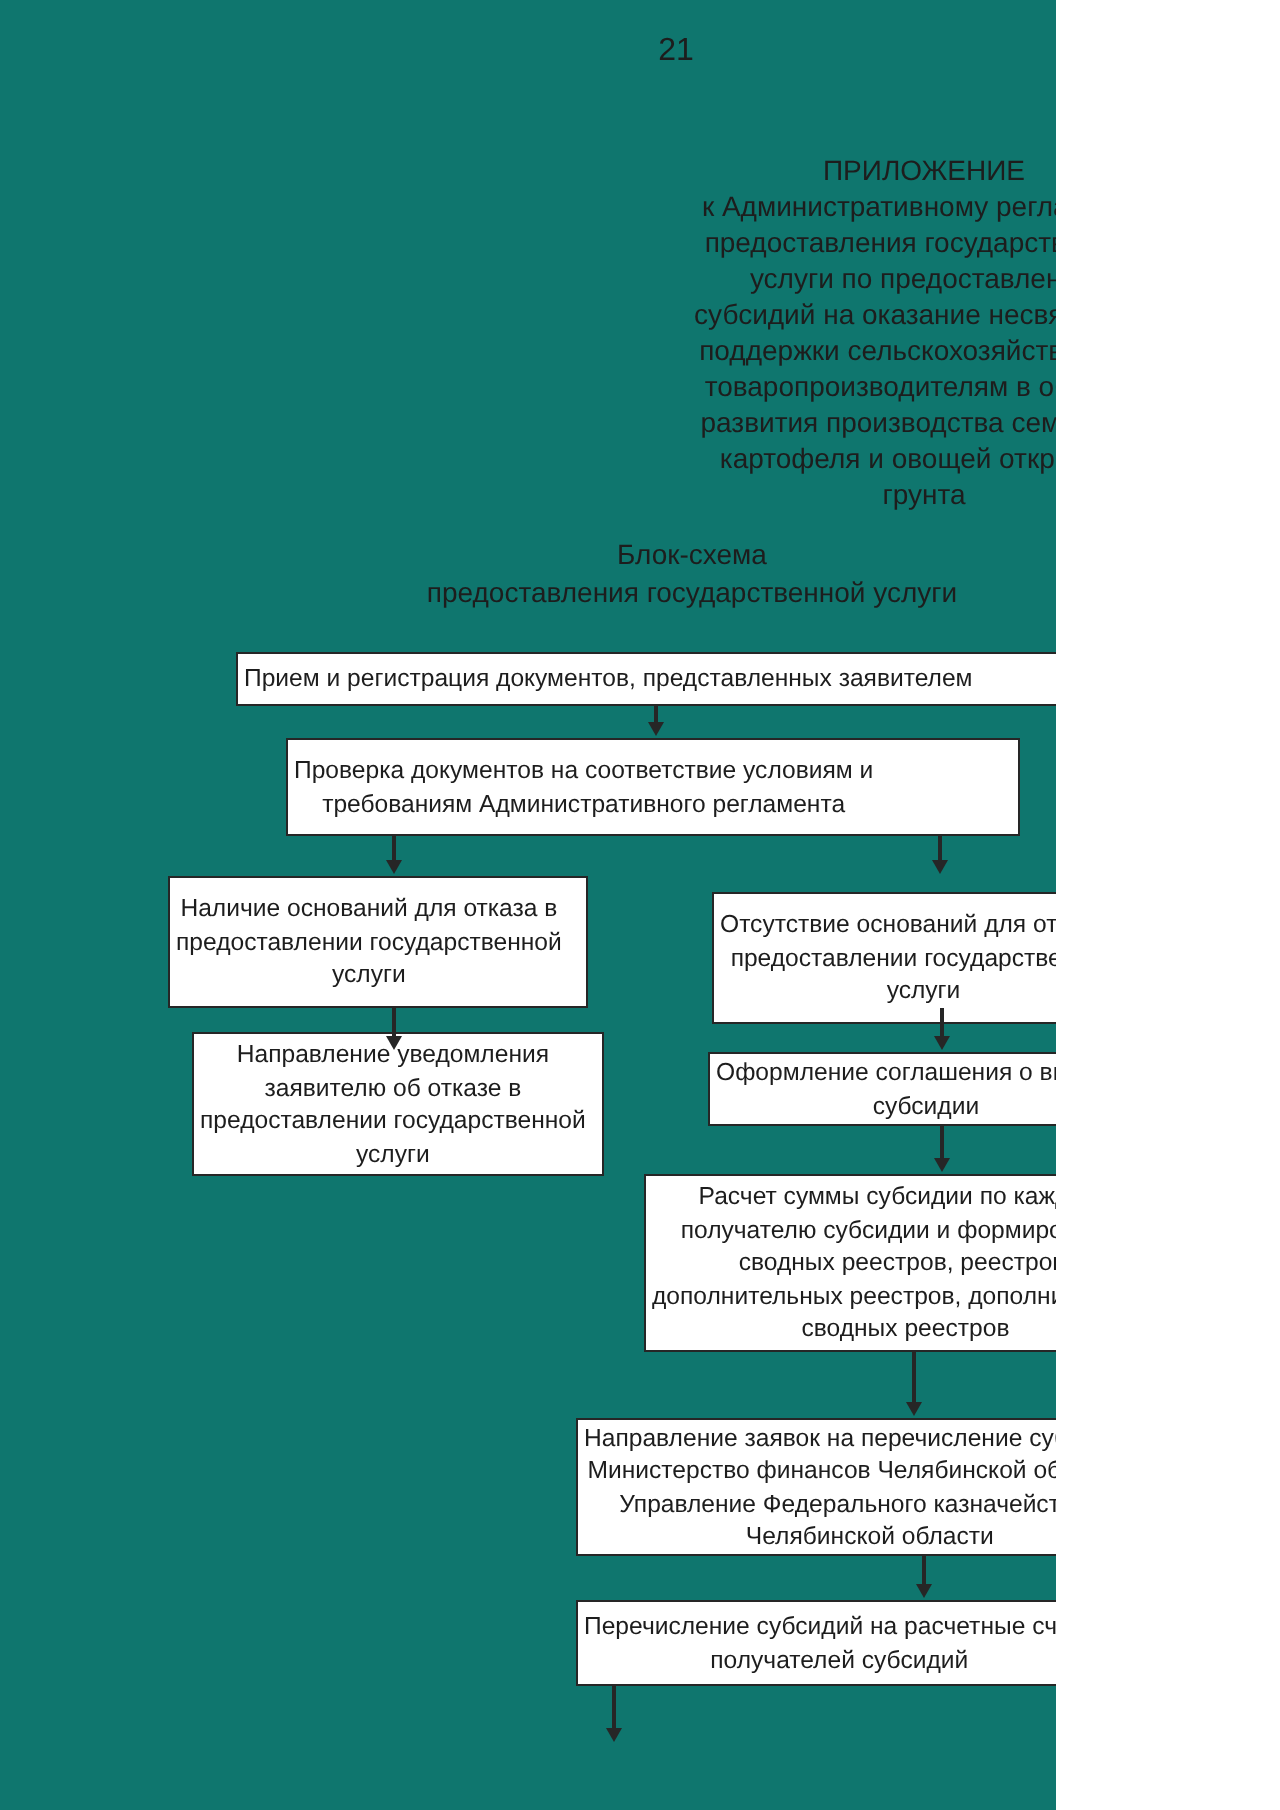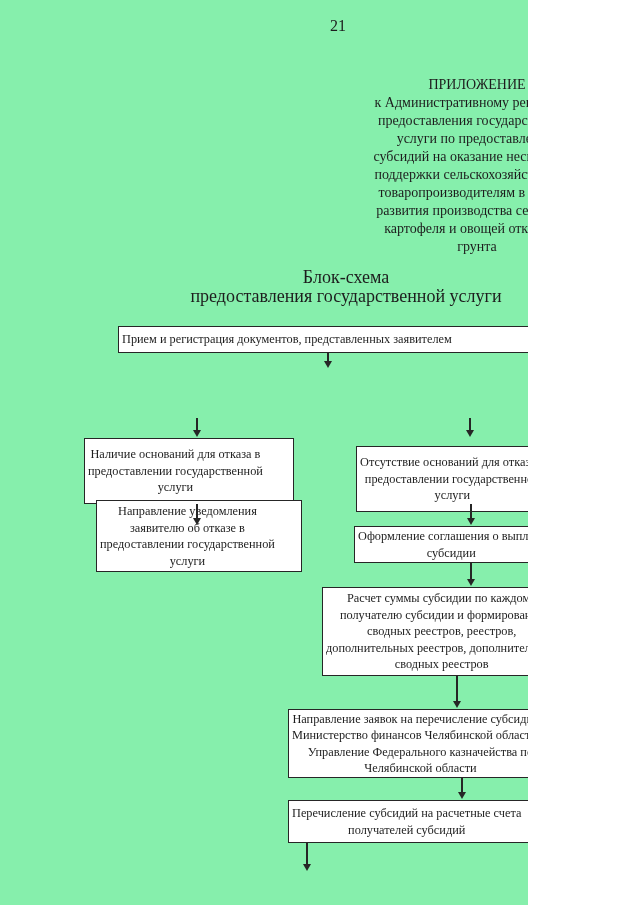--- a/index.html
+++ b/index.html
@@ -4,51 +4,51 @@
 <style>
   html, body {
     margin: 0;
     padding: 0;
     background: #ffffff;
   }
   .page {
     position: relative;
     width: 528px;
     height: 905px;
-    background: #86efac;
-    font-family: Liberation Serif, serif;
+    background: #0f766e;
+    font-family: Liberation Sans, sans-serif;
     color: #1d1d1d;
     overflow: hidden;
   }
   .page-number {
     position: absolute;
     left: 318px;
     top: 17px;
     width: 40px;
     text-align: center;
     font-size: 16px;
   }
   .appendix {
     position: absolute;
-    left: 329px;
+    left: 314px;
     top: 76px;
     width: 296px;
     text-align: center;
     font-size: 14px;
     line-height: 18px;
   }
   .appendix-title { white-space: pre-line; }
   .appendix-body  { white-space: pre-line; }
   .chart-title {
     position: absolute;
     left: 146px;
     top: 268px;
     width: 400px;
     text-align: center;
-    font-size: 18px;
+    font-size: 14px;
     line-height: 19px;
     white-space: pre-line;
   }
   .fbox {
     position: absolute;
     border: 1.5px solid #262626;
     background: #ffffff;
     display: flex;
     align-items: center;
     justify-content: flex-start;
@@ -104,34 +104,38 @@
 грунта</div>
   </div>
 
   <div class="chart-title">Блок-схема
 предоставления государственной услуги</div>
 
   <div class="fbox" style="left:118px; top:326px; width:424px; height:27px;">
     <div class="fbox-text">Прием и регистрация документов, представленных заявителем</div>
   </div>
 
+  <div class="fbox" style="left:143px; top:369px; width:367px; height:49px;">
+    <div class="fbox-text">Проверка документов на соответствие условиям и
+требованиям Административного регламента</div>
+  </div>
 
   <div class="fbox" style="left:84px; top:438px; width:210px; height:66px;">
     <div class="fbox-text">Наличие оснований для отказа в
 предоставлении государственной
 услуги</div>
   </div>
 
   <div class="fbox" style="left:356px; top:446px; width:230px; height:66px;">
     <div class="fbox-text">Отсутствие оснований для отказа в
 предоставлении государственной
 услуги</div>
   </div>
 
-  <div class="fbox" style="left:96px; top:500px; width:206px; height:72px;">
+  <div class="fbox" style="left:96px; top:516px; width:206px; height:72px;">
     <div class="fbox-text">Направление уведомления
 заявителю об отказе в
 предоставлении государственной
 услуги</div>
   </div>
 
   <div class="fbox" style="left:354px; top:526px; width:230px; height:37px;">
     <div class="fbox-text">Оформление соглашения о выплате
 субсидии</div>
   </div>

